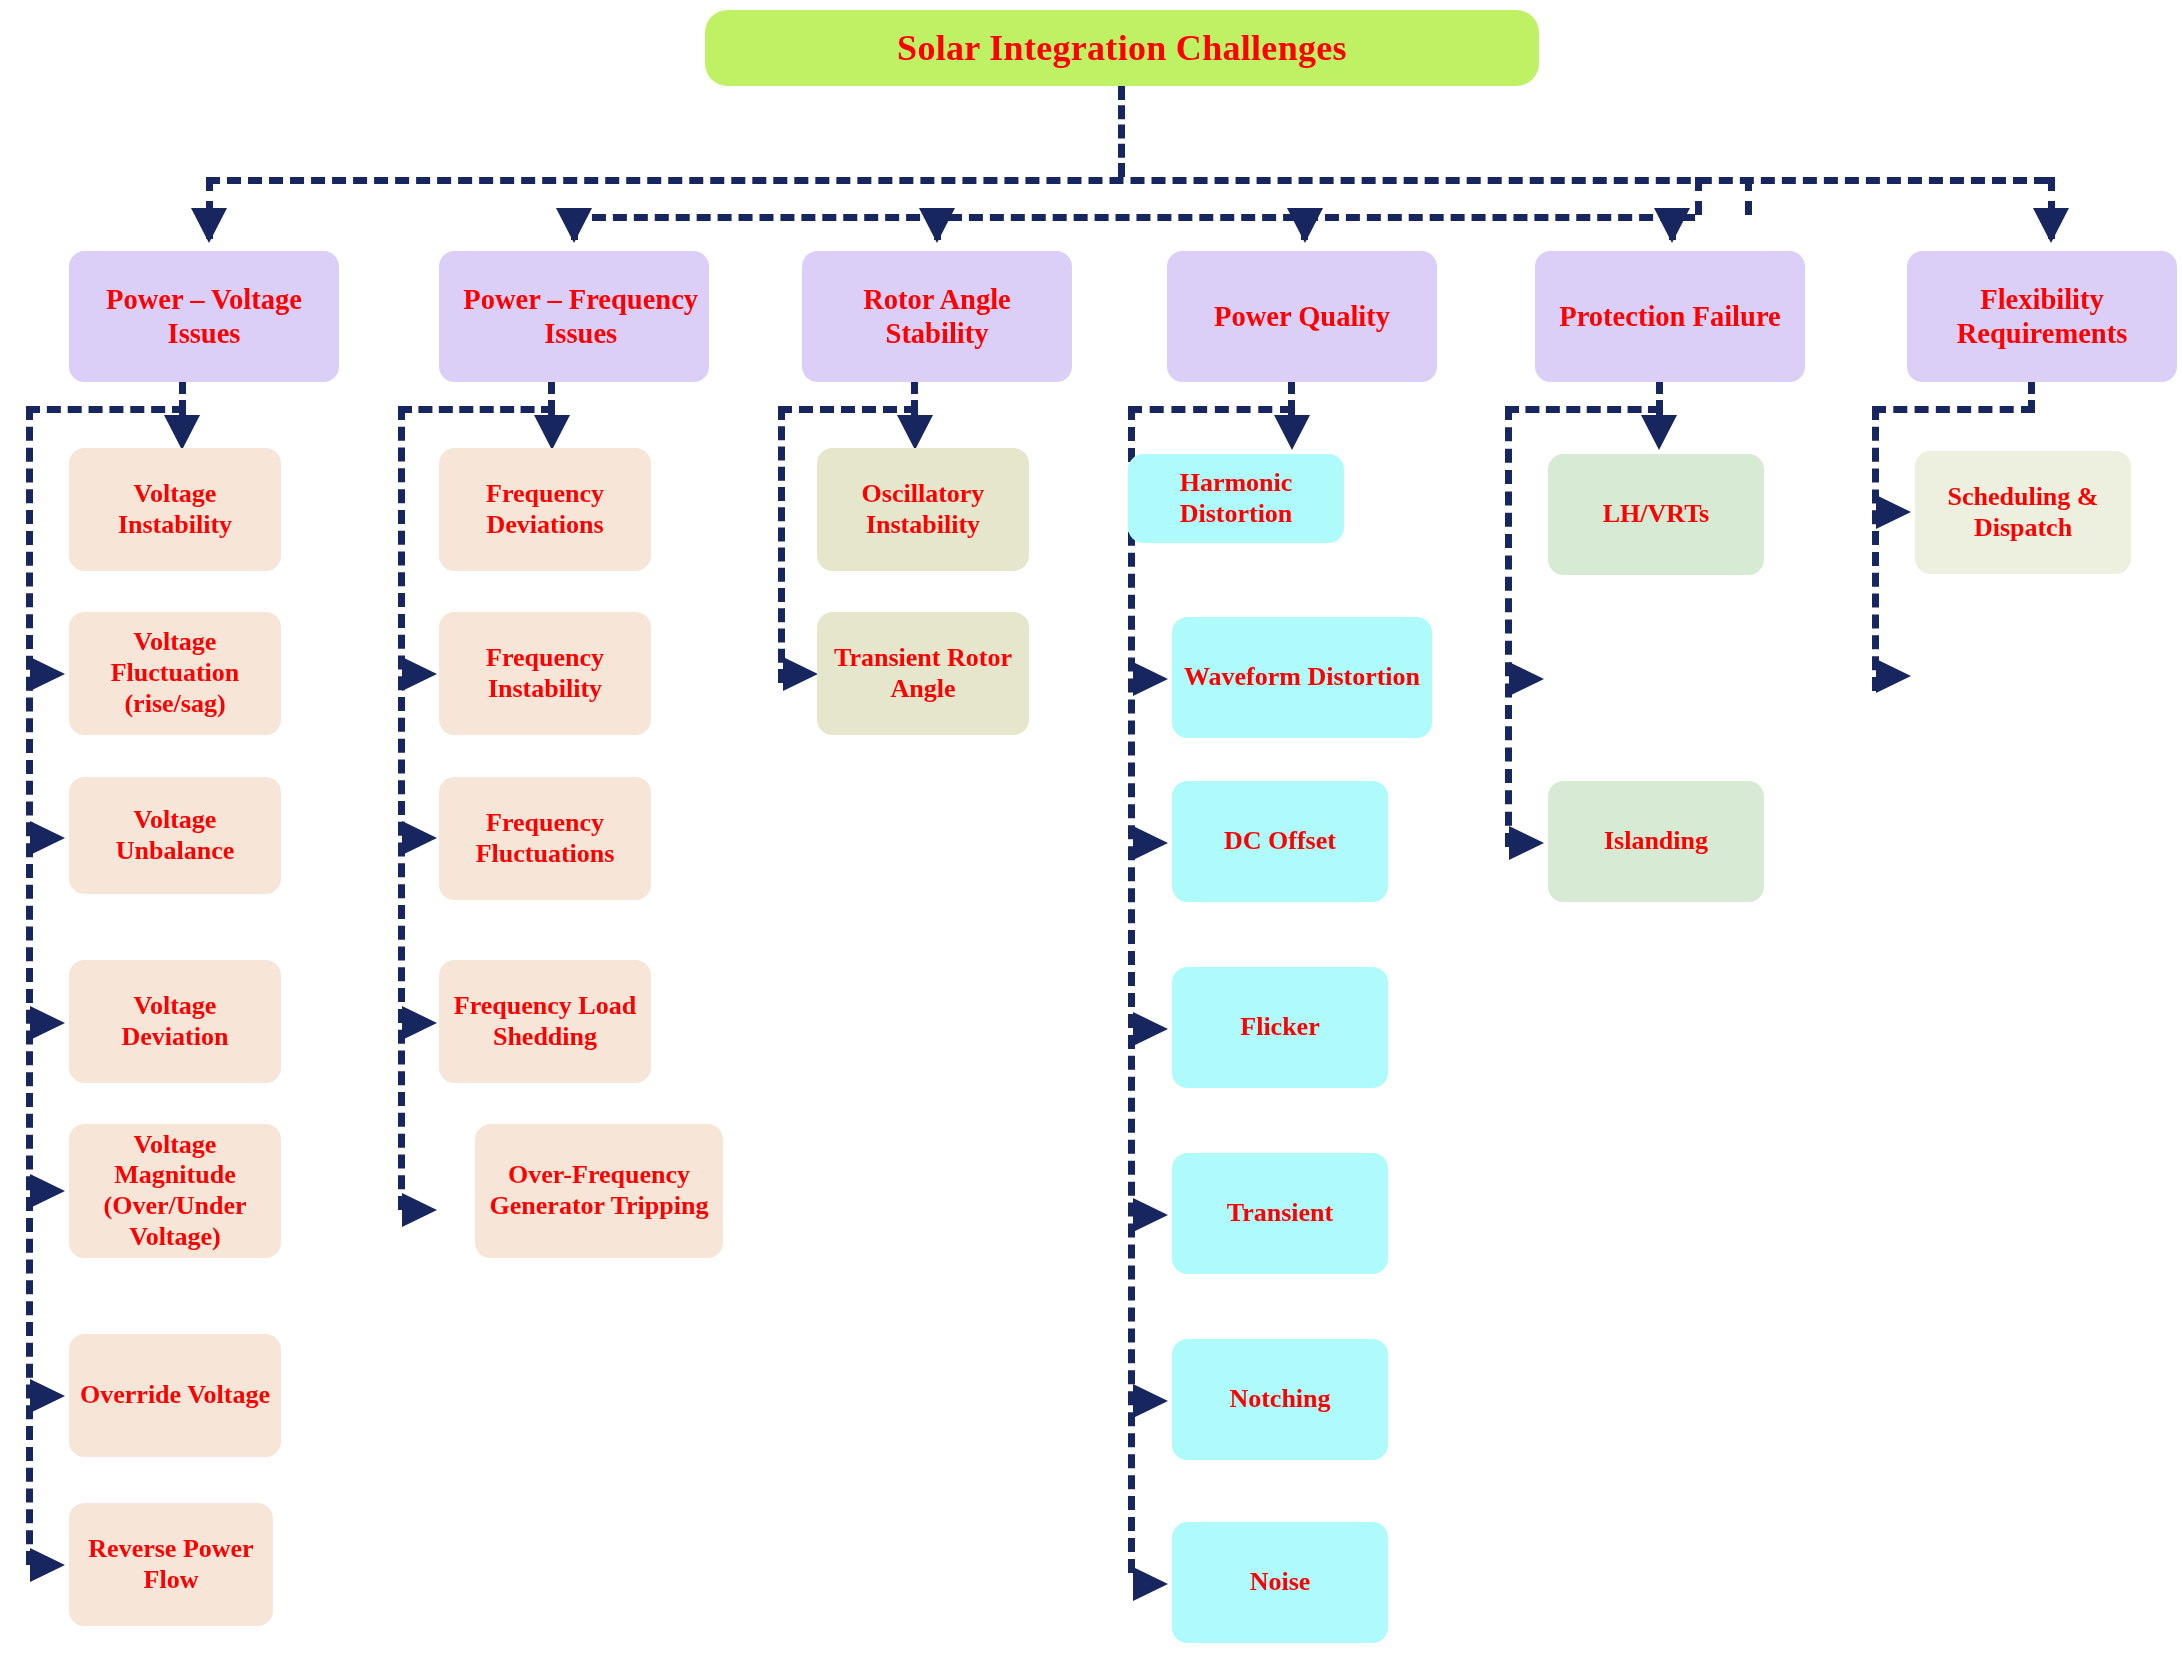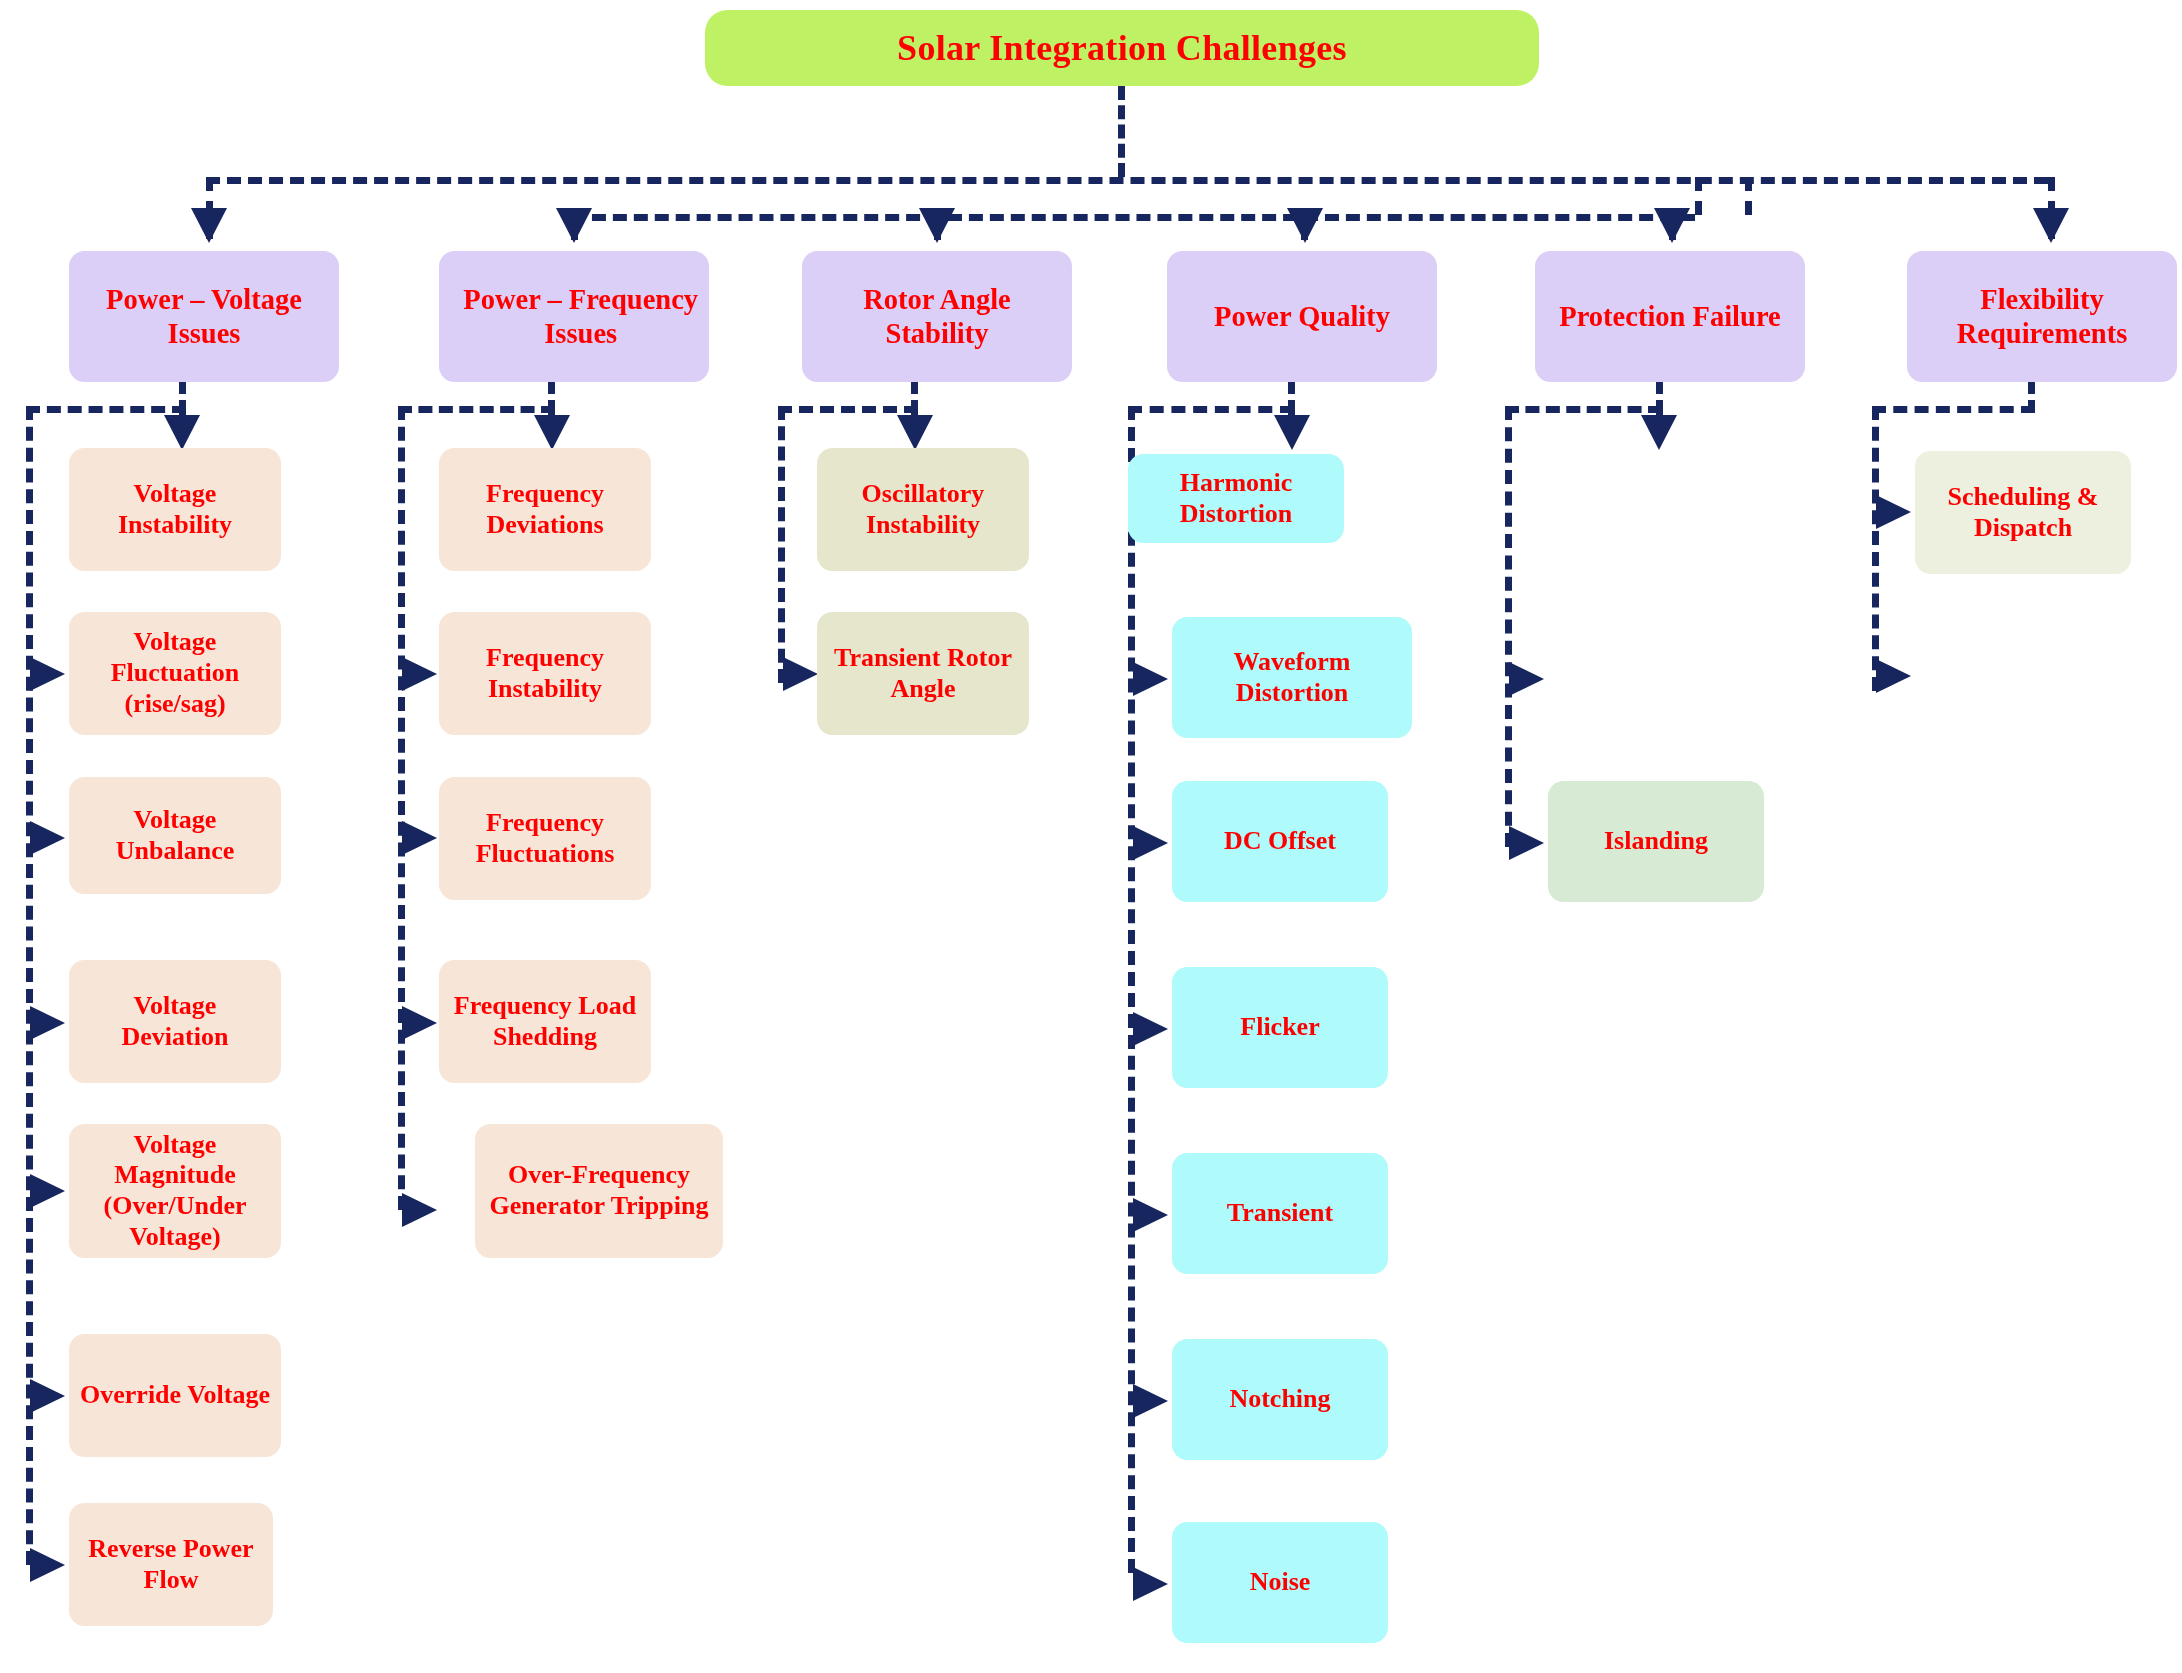--- a/index.html
+++ b/index.html
@@ -159,35 +159,36 @@
   <div class="arrow-down" style="left:1274px; top:415px;"></div>
 
   <div class="arrow-right" style="left:1133px; top:662px;"></div>
   <div class="arrow-right" style="left:1133px; top:826px;"></div>
   <div class="arrow-right" style="left:1133px; top:1012px;"></div>
   <div class="arrow-right" style="left:1133px; top:1198px;"></div>
   <div class="arrow-right" style="left:1133px; top:1384px;"></div>
   <div class="arrow-right" style="left:1133px; top:1567px;"></div>
 
   <div class="node leaf leaf-cyan" style="left:1128px; top:454px; width:216px; height:89px;">Harmonic Distortion</div>
-  <div class="node leaf leaf-cyan" style="left:1172px; top:617px; width:240px; height:121px;">Waveform Distortion</div>
+  <div class="node leaf leaf-cyan" style="left:1172px; top:617px; width:260px; height:121px;">Waveform Distortion</div>
   <div class="node leaf leaf-cyan" style="left:1172px; top:781px; width:216px; height:121px;">DC Offset</div>
   <div class="node leaf leaf-cyan" style="left:1172px; top:967px; width:216px; height:121px;">Flicker</div>
   <div class="node leaf leaf-cyan" style="left:1172px; top:1153px; width:216px; height:121px;">Transient</div>
   <div class="node leaf leaf-cyan" style="left:1172px; top:1339px; width:216px; height:121px;">Notching</div>
   <div class="node leaf leaf-cyan" style="left:1172px; top:1522px; width:216px; height:121px;">Noise</div>
 
   <div class="vline" style="left:1656px; top:382px; height:30px;"></div>
   <div class="hline" style="left:1505px; top:406px; width:157px;"></div>
   <div class="vline" style="left:1505px; top:406px; height:441px;"></div>
   <div class="vline" style="left:1656px; top:406px; height:33px;"></div>
   <div class="arrow-down" style="left:1641px; top:415px;"></div>
   <div class="arrow-right" style="left:1509px; top:662px;"></div>
   <div class="arrow-right" style="left:1509px; top:826px;"></div>
 
+  <div class="node leaf leaf-green" style="left:1548px; top:454px; width:216px; height:121px;">LH/VRTs</div>
   <div class="node leaf leaf-green" style="left:1548px; top:781px; width:216px; height:121px;">Islanding</div>
 
   <div class="vline" style="left:2028px; top:382px; height:30px;"></div>
   <div class="hline" style="left:1872px; top:406px; width:163px;"></div>
   <div class="vline" style="left:1872px; top:406px; height:285px;"></div>
   <div class="arrow-right" style="left:1876px; top:495px;"></div>
   <div class="arrow-right" style="left:1876px; top:659px;"></div>
 
   <div class="node leaf leaf-pale" style="left:1915px; top:451px; width:216px; height:123px;">Scheduling &amp; Dispatch</div>
 

